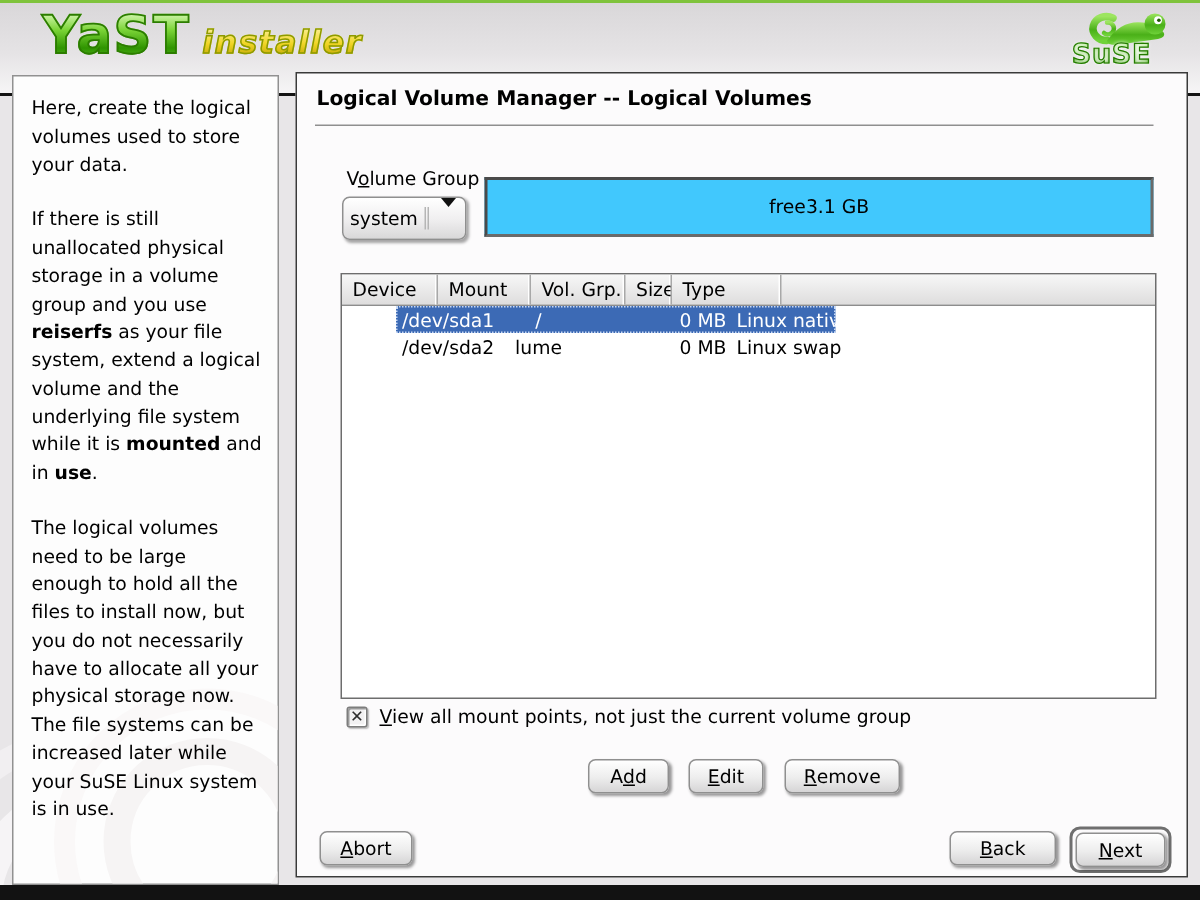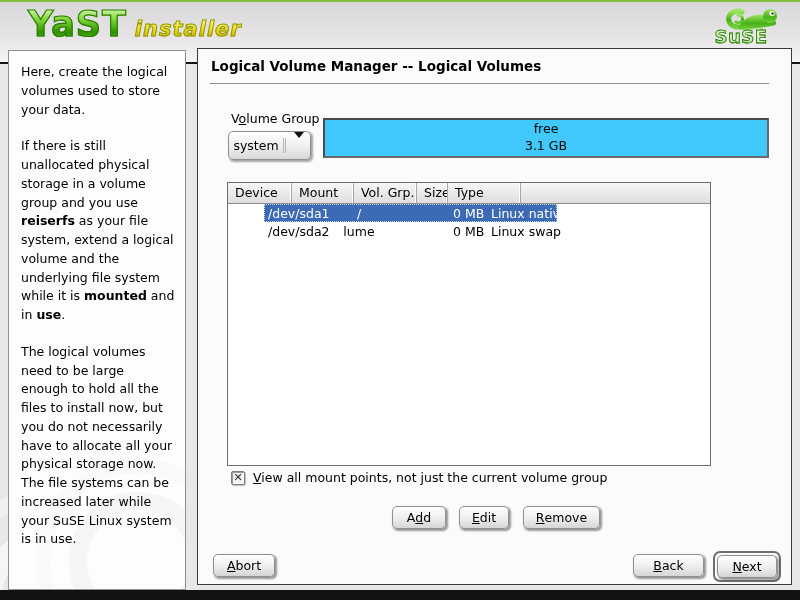--- a/index.html
+++ b/index.html
@@ -47,25 +47,25 @@
             display:flex;align-items:center;font-size:12.5px;cursor:default;}
   #vg-combo .cb-text{flex:1;text-align:center;}
   #vg-combo .cb-grip{width:1px;height:15px;border-left:1px solid #b5b5b5;border-right:1px solid #b5b5b5;margin-right:6px;}
   #vg-combo .cb-arrow{width:11px;margin-right:7px;}
   #vg-combo .cb-arrow .bar{height:2px;background:#111;margin:0 1px 2px 1px;}
   #vg-combo .cb-arrow .tri{width:0;height:0;margin:0 auto;
             border-left:5px solid transparent;border-right:5px solid transparent;border-top:6px solid #111;}
 
   #free-bar{position:absolute;left:125px;top:69px;width:446px;height:40px;box-sizing:border-box;
             border:2px solid #4a4a4a;border-right-color:#6a6a6a;border-bottom-color:#6a6a6a;
-            display:flex;flex-direction:column;justify-content:center;align-items:center;
+            display:flex;flex-direction:row;justify-content:center;align-items:center;
             font-size:12.5px;line-height:1.35;}
 
   
-  #vol-table{position:absolute;left:29px;top:133px;width:484px;height:284px;box-sizing:border-box;
+  #vol-table{position:absolute;left:29px;top:133px;width:544px;height:284px;box-sizing:border-box;
              background:#ffffff;border:1px solid #6d6d6d;overflow:hidden;}
   .thead{display:flex;height:20px;background:linear-gradient(#f7f7f7,#dedddd);
          border-bottom:1px solid #8d8d8d;font-size:12.5px;}
   .th{box-sizing:border-box;padding:2px 0 0 7px;border-right:1px solid #a8a8a8;
       box-shadow:inset -1px 0 0 #ffffff;white-space:nowrap;overflow:hidden;}
   .th-fill{flex:1;border-right:none;box-shadow:none;}
   .trow{display:flex;height:18px;width:293px;font-size:12.5px;align-items:center;margin-left:36px;}
   .trow .td{box-sizing:border-box;white-space:nowrap;overflow:visible;}
   .td.c0{padding-left:4px;}
   .td.c1{text-align:center;}

